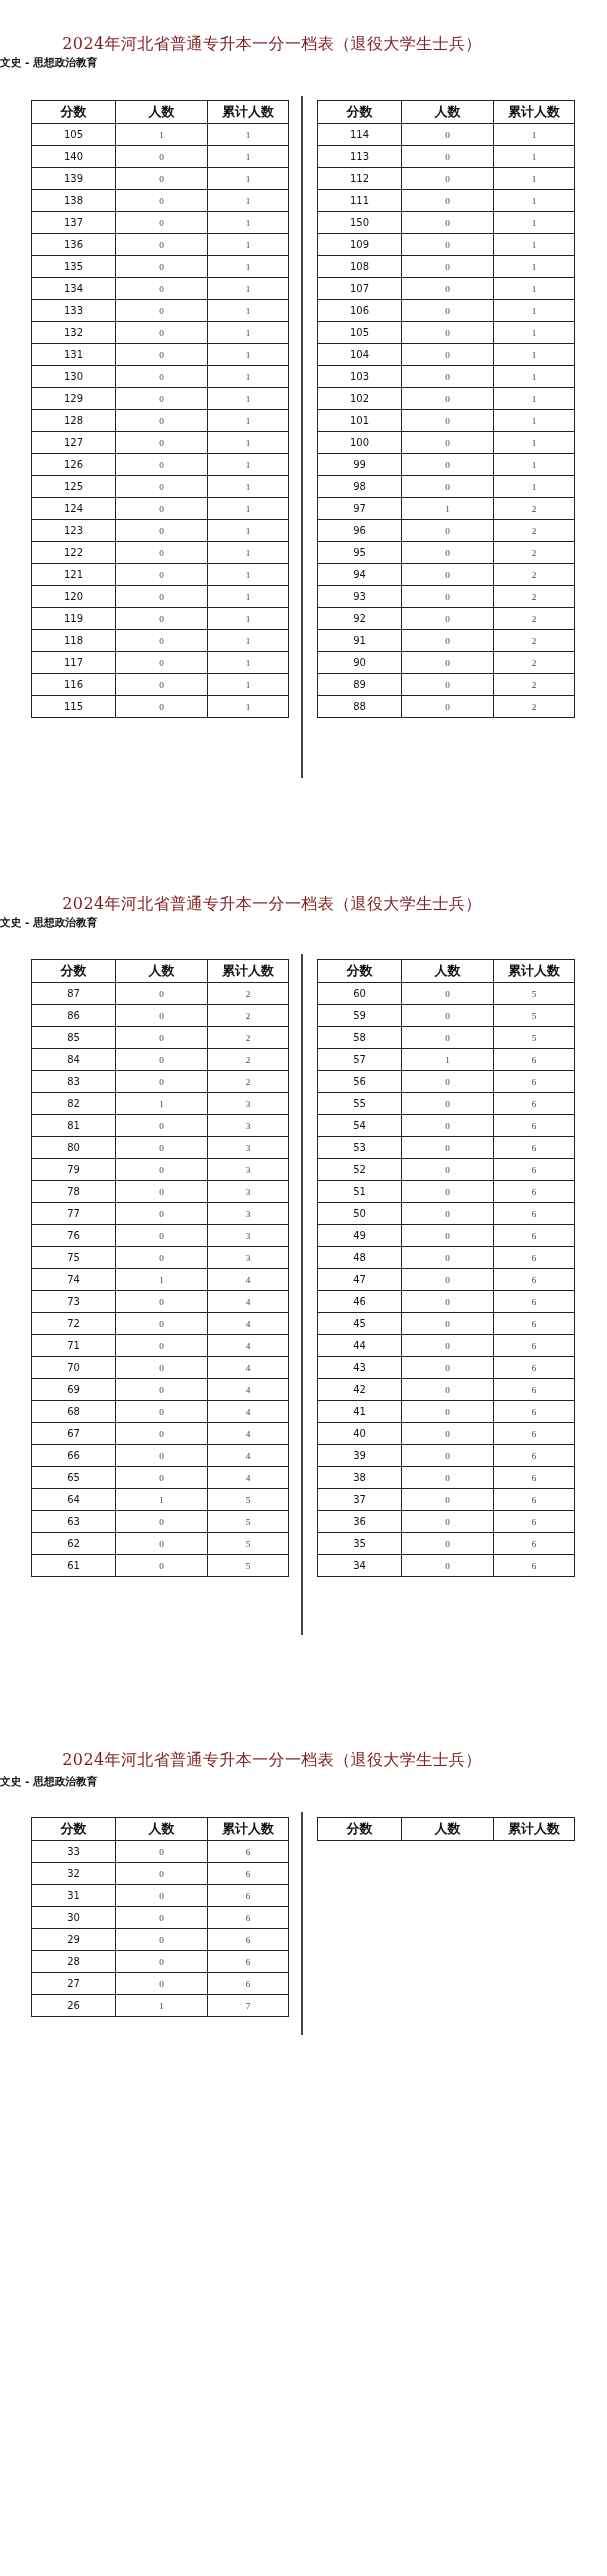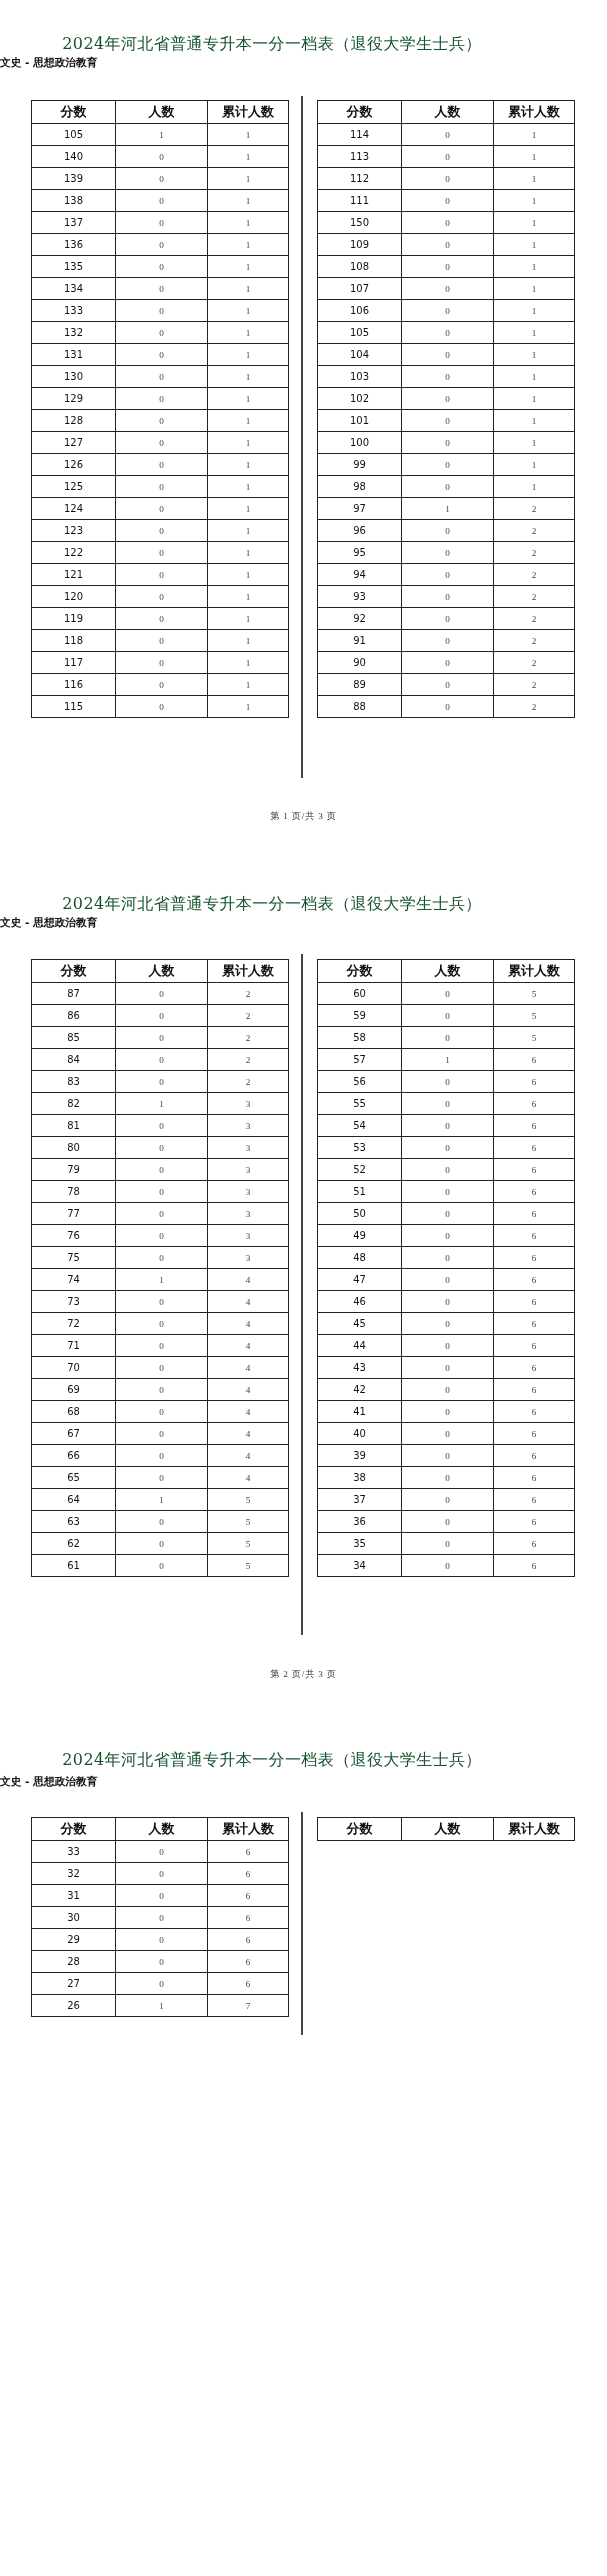--- a/index.html
+++ b/index.html
@@ -1,20 +1,20 @@
 <!DOCTYPE html>
 <html style="font-size:12.2px"><head>
 <meta charset="utf-8">
 <style>
   html, body { margin:0; padding:0; background:#ffffff; }
   body { width:607px; height:2576px; position:relative; overflow:hidden;
          font-family:"DejaVu Serif", serif; color:#111; }
   .page { position:absolute; left:0; width:607px; }
   .title { position:absolute; left:0; width:544px; text-align:center;
-           font-family:"DejaVu Serif", serif; font-size:16px; letter-spacing:0.4px; color:#14532d; line-height:20px; }
+           font-family:"DejaVu Serif", serif; font-size:16px; letter-spacing:0.4px; color:#7f1d1d; line-height:20px; }
   .subtitle { position:absolute; left:0; width:607px; text-align:left;
               font-family:"DejaVu Sans", sans-serif; font-size:10.7px; font-weight:bold; color:#111; line-height:13.8px; }
   .divider { position:absolute; left:301px; width:1.5px; background:#444; }
   table.grid { position:absolute; border-collapse:collapse; table-layout:fixed; }
   table.grid td, table.grid th { border:1.5px solid #222; text-align:center; padding:0; overflow:hidden; }
   table.grid th { height:22px; font-family:"DejaVu Serif", serif; font-weight:bold; font-size:13px; color:#111; }
   table.grid td { height:21px; }
   td.score { font-family:"DejaVu Sans", sans-serif; font-size:10px; color:#111; }
   td.num { font-family:"Liberation Serif", serif; font-size:9.2px; color:#444; }
   .left { left:31px; width:257px; }
@@ -325,21 +325,20 @@
           <td class="num">0</td>
           <td class="num">2</td>
         </tr>
         <tr>
           <td class="score">88</td>
           <td class="num">0</td>
           <td class="num">2</td>
         </tr>
       </tbody>
     </table>
-  <div class="footer" style="top:810px;">第 1 页/共 3 页</div>
 </div>
 
 <div class="page" style="top:0;height:1720px;">
   <div class="title" style="top:894px;">2024年河北省普通专升本一分一档表（退役大学生士兵）</div>
   <div class="subtitle" style="top:916px;">文史 - 思想政治教育</div>
   <div class="divider" style="top:954px;height:681px;"></div>
   <table class="grid left" style="top:959px;">
       <colgroup>
         <col class="c1">
         <col class="c2">
@@ -634,21 +633,20 @@
           <td class="num">0</td>
           <td class="num">6</td>
         </tr>
         <tr>
           <td class="score">34</td>
           <td class="num">0</td>
           <td class="num">6</td>
         </tr>
       </tbody>
     </table>
-  <div class="footer" style="top:1668px;">第 2 页/共 3 页</div>
 </div>
 
 <div class="page" style="top:0;height:2576px;">
   <div class="title" style="top:1750px;">2024年河北省普通专升本一分一档表（退役大学生士兵）</div>
   <div class="subtitle" style="top:1775px;">文史 - 思想政治教育</div>
   <div class="divider" style="top:1812px;height:223px;"></div>
   <table class="grid left" style="top:1817px;">
       <colgroup>
         <col class="c1">
         <col class="c2">

